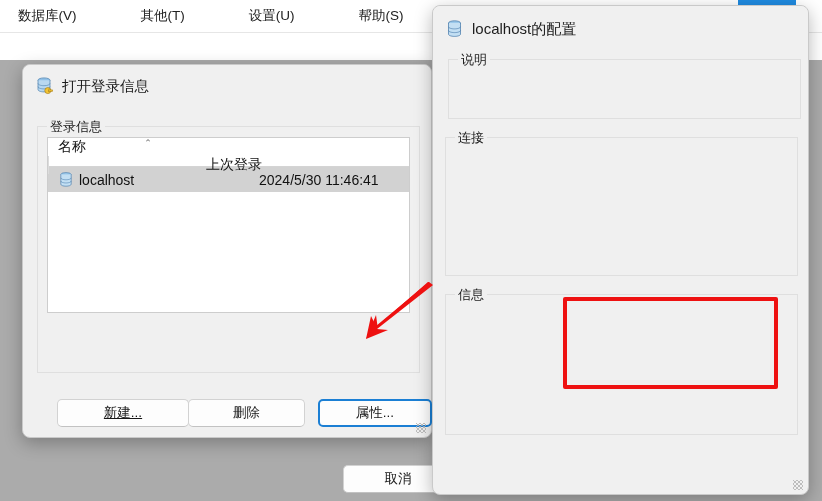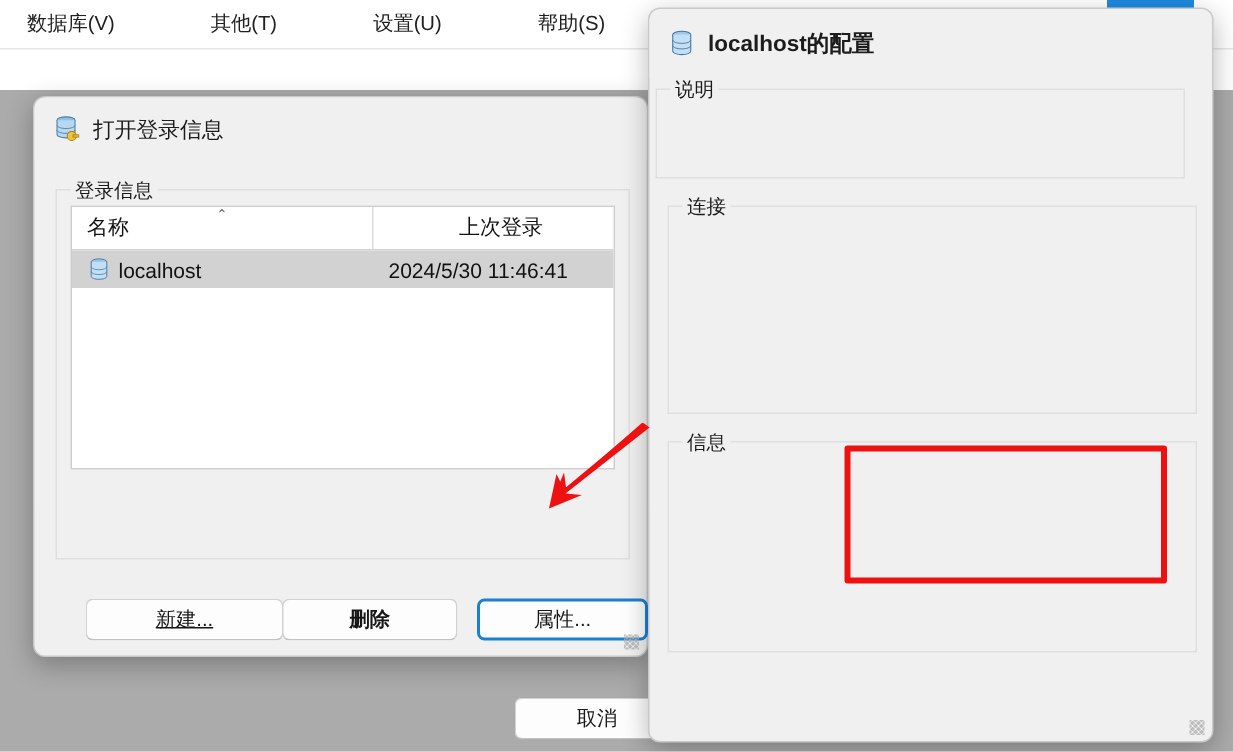--- a/index.html
+++ b/index.html
@@ -81,21 +81,21 @@
     display:flex; align-items:center; justify-content:center;
     cursor:default; font-family:inherit; white-space:nowrap;
   }
   .btn.default { border:2px solid #1b7fd4; }
 
   
   #login-list {
     position:absolute; background:#ffffff; border:1px solid #cdcdcd;
     overflow:hidden;
   }
-  .list-head { display:flex; height:29px; background:#ffffff; border-bottom:1px solid #d4d4d4; }
+  .list-head { display:flex; height:29px; background:#ffffff; border-bottom:1px solid #d4d4d4;flex-direction:column; }
   .list-head .col {
     display:flex; align-items:center; padding-left:10px;
     font-size:14px; color:#111; position:relative;
   }
   .list-head .col + .col { border-left:1px solid #dcdcdc; }
   .sort-arrow {
     position:absolute; left:50%; top:1px; transform:translateX(-50%);
     font-size:9px; color:#6c6c6c; line-height:9px;
   }
   .list-row { display:flex; height:25px; background:#d2d2d2; align-items:center; }
@@ -171,46 +171,46 @@
         </span>
         <span>localhost</span>
       </div>
       <div class="cell" style="flex:1;">
         <span>2024/5/30 11:46:41</span>
       </div>
     </div>
   </div>
 
   <div class="btn" style="position:absolute; left:34px; top:334px; width:132px; height:28px;text-decoration:underline;">新建...</div>
-  <div class="btn" style="position:absolute; left:165px; top:334px; width:117px; height:28px;font-weight:bold;">删除</div>
+  <div class="btn" style="position:absolute; left:165px; top:334px; width:117px; height:28px;">删除</div>
   <div class="btn default" style="position:absolute; left:295px; top:334px; width:114px; height:28px;">属性...</div>
 
   <div class="btn" style="position:absolute; left:320px; top:400px; width:110px; height:28px;">取消</div>
 
   <div class="grip"></div>
 </div>
 
 <div style="position:absolute; left:22px; top:438px; width:0; height:0;"></div>
 
 <div class="dialog" id="dlg-config" style="left:432px; top:5px; width:377px; height:490px;">
 
   <div class="dlg-title" style="height:46px;">
     <span class="db-icon">
       <svg width="17" height="18" viewBox="0 0 17 18">
         <ellipse cx="8.5" cy="3" rx="6" ry="2.2" fill="#9cc9ea" stroke="#3f74a6" stroke-width=".7"></ellipse>
         <path d="M2.5 3 v11.2 c0 1.2 2.7 2.2 6 2.2 s6-1 6-2.2 V3" fill="#c3dff3" stroke="#3f74a6" stroke-width=".7"></path>
         <path d="M2.5 6.7 c0 1.2 2.7 2.2 6 2.2 s6-1 6-2.2" fill="none" stroke="#3f74a6" stroke-width=".6"></path>
         <path d="M2.5 10.4 c0 1.2 2.7 2.2 6 2.2 s6-1 6-2.2" fill="none" stroke="#3f74a6" stroke-width=".6"></path>
       </svg>
     </span>
-    <span class="ttl-text" style="font-size:15px;font-weight:bold;">localhost的配置</span>
+    <span class="ttl-text" style="font-size:15px;">localhost的配置</span>
     <span class="close-btn" style="font-size:0;">close-icon</span>
   </div>
 
-  <div class="groupbox" style="left:4px; top:53px; width:353px; height:60px;">
+  <div class="groupbox" style="left:15px; top:53px; width:353px; height:60px;">
     <span class="group-title">说明</span>
   </div>
 
   <div class="groupbox" style="left:12px; top:131px; width:353px; height:139px;">
     <span class="group-title">连接</span>
   </div>
 
   <div class="groupbox" style="left:12px; top:288px; width:353px; height:141px;">
     <span class="group-title">信息</span>
   </div>

